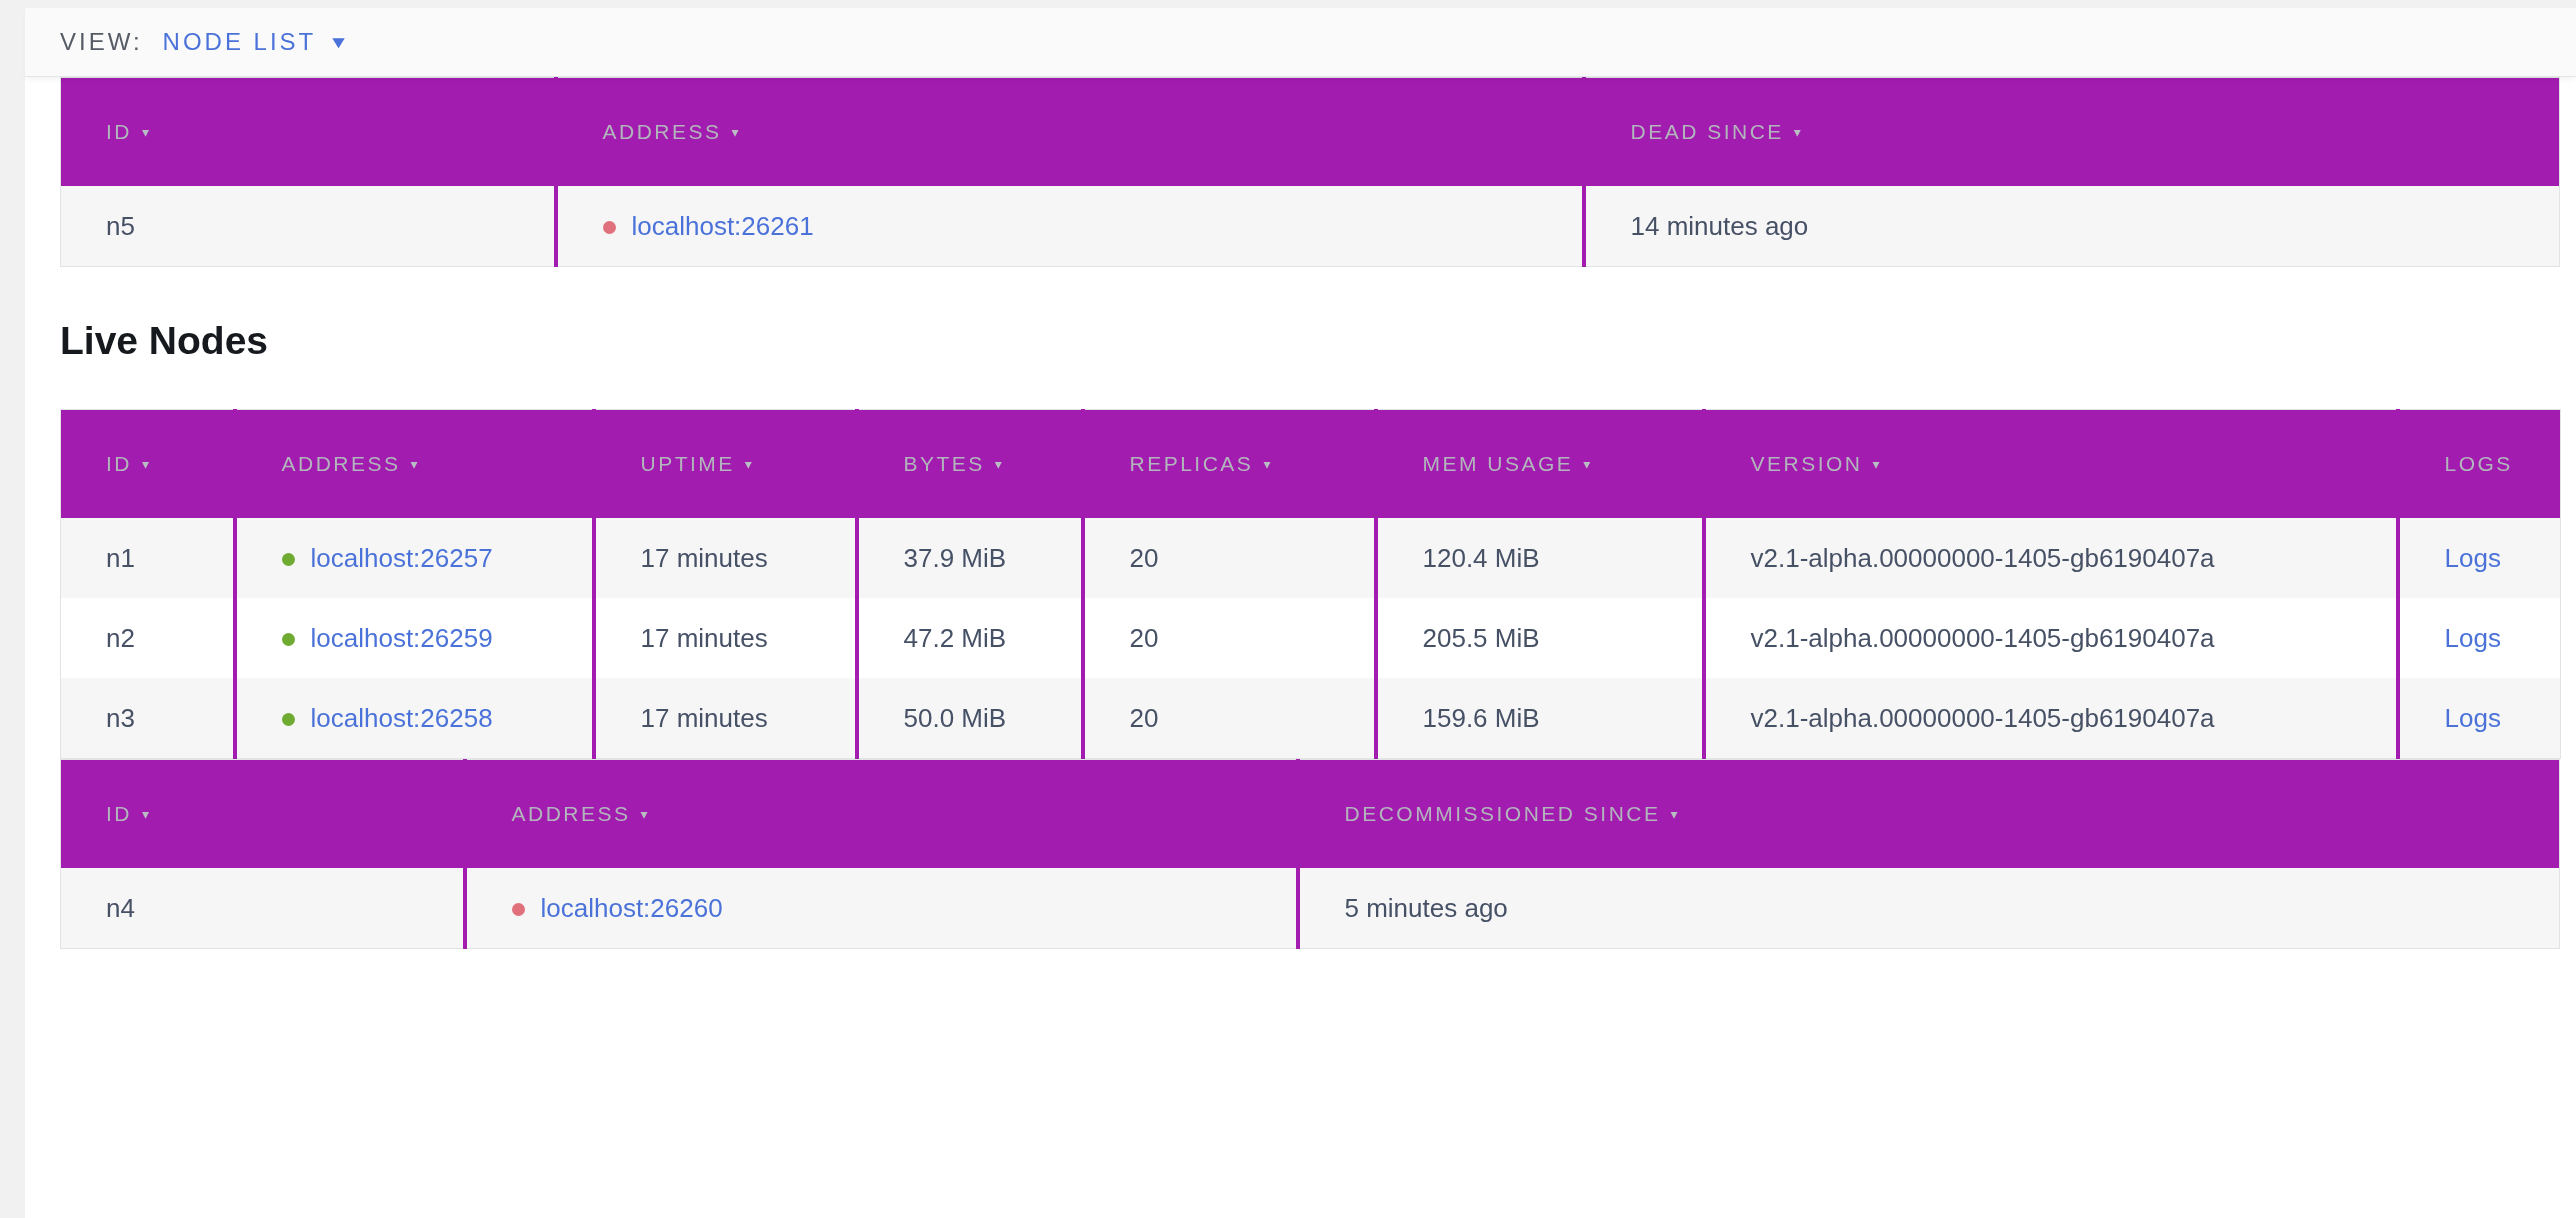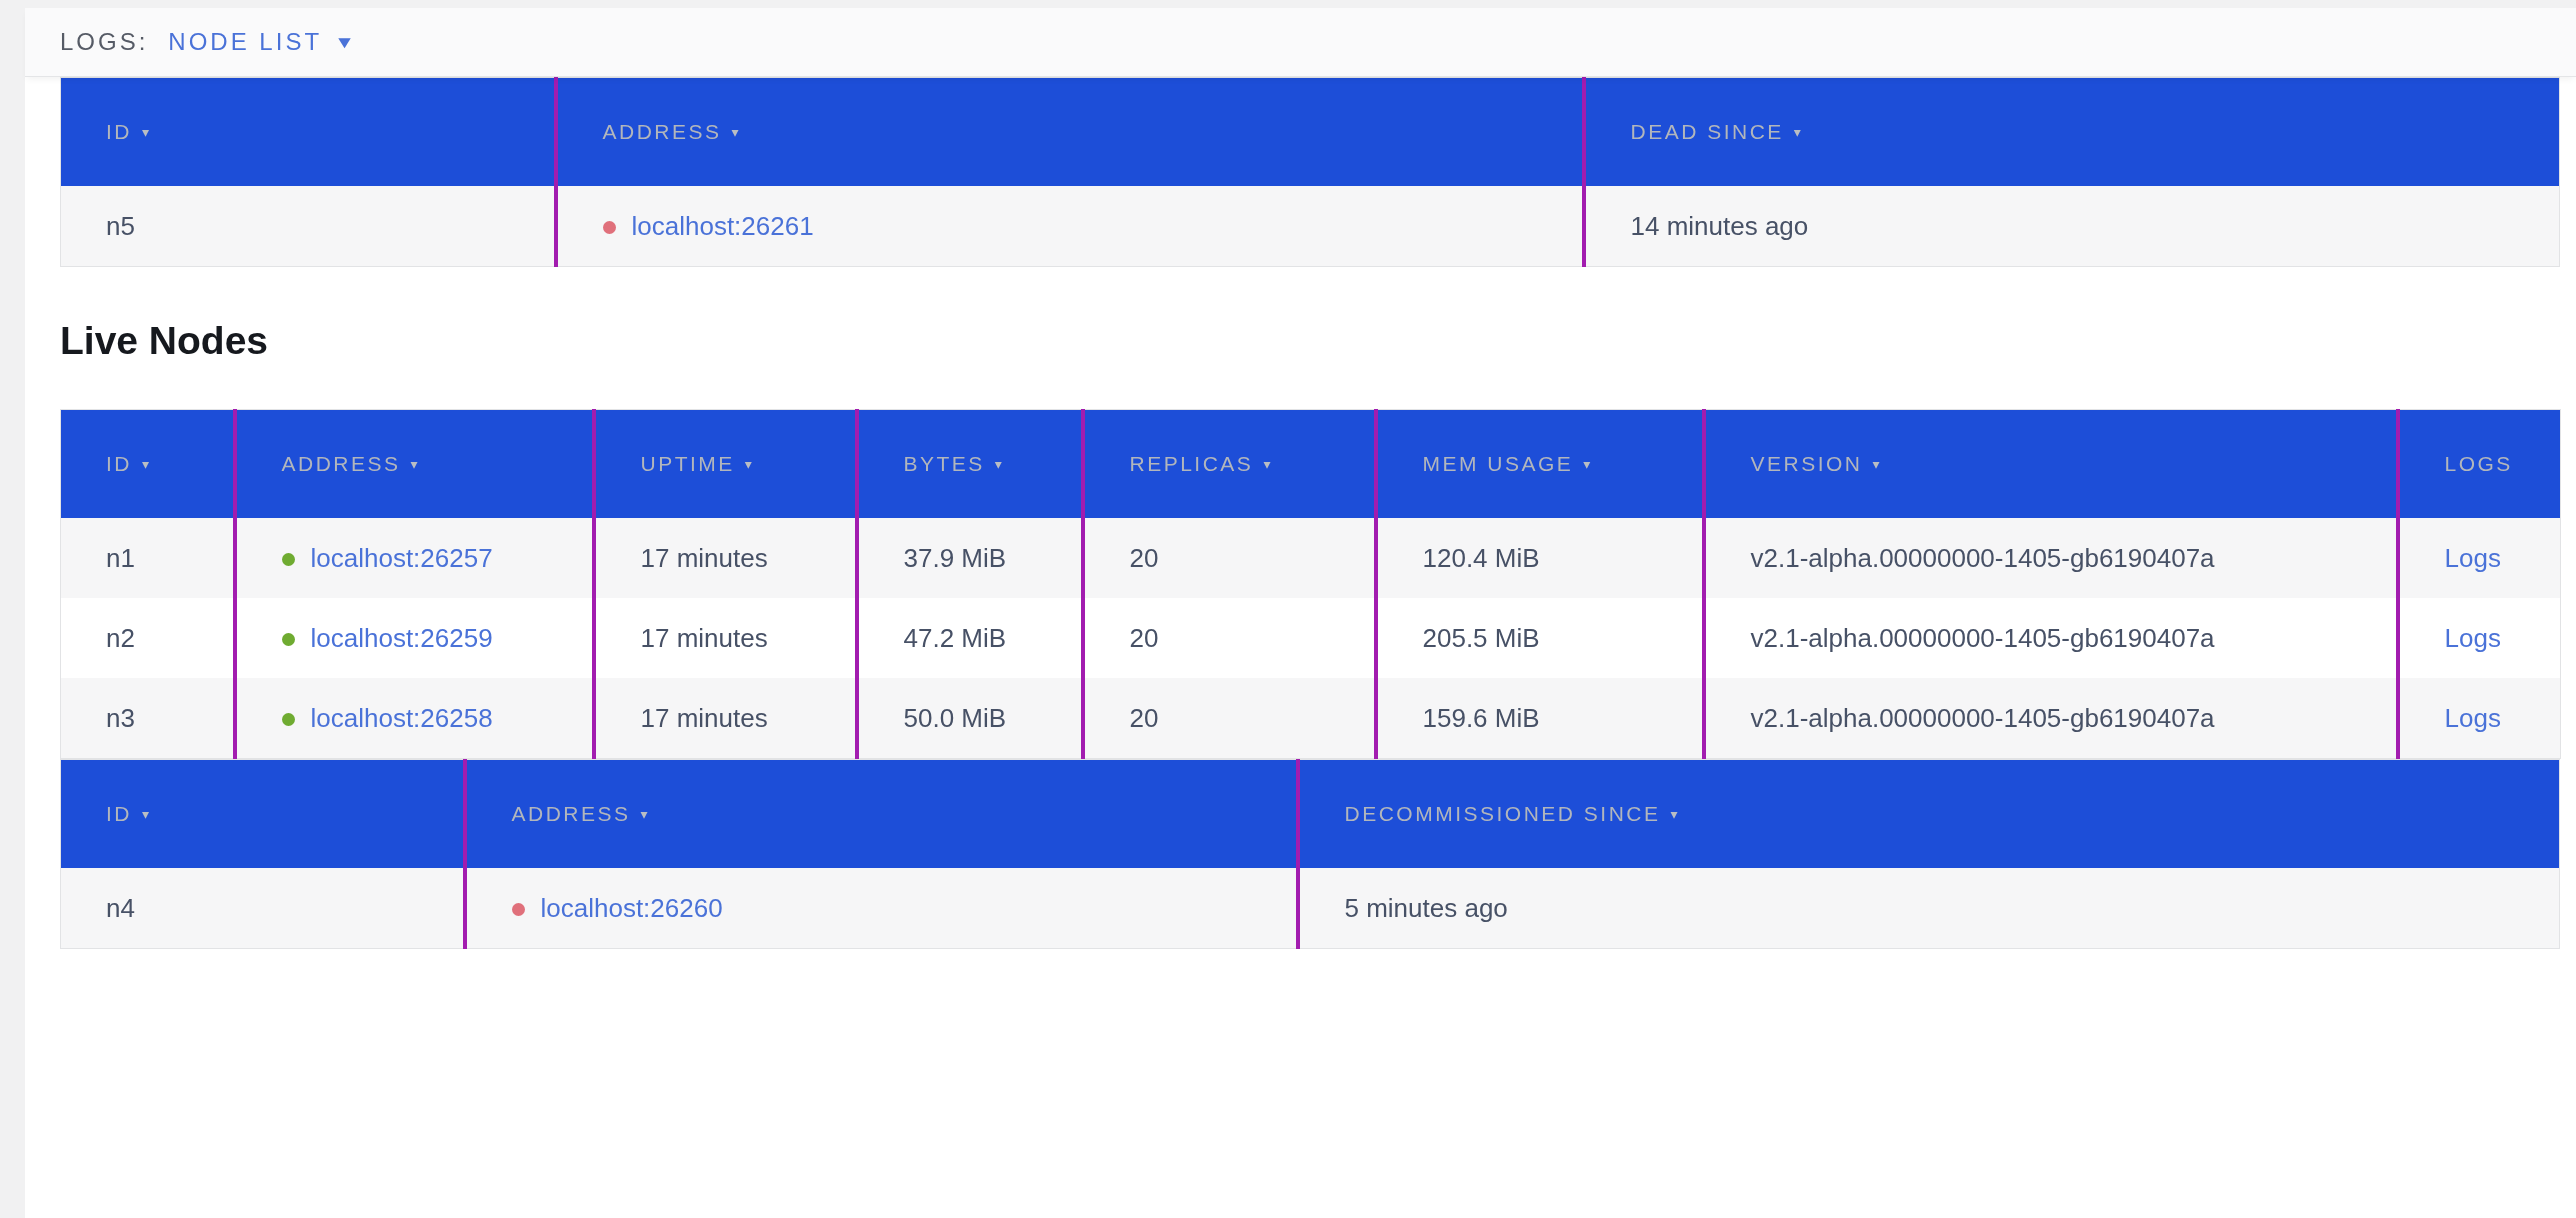--- a/index.html
+++ b/index.html
@@ -46,21 +46,21 @@
   }
   .content section:first-child .section-title{margin-top:24px;}
   table{
     border-collapse:collapse;table-layout:fixed;background:#ffffff;
   }
   table{border:1px solid #e2e3e5;}
   th{
     height:108px;text-align:left;vertical-align:middle;
     padding:0 0 0 45px;
     font-size:21px;font-weight:400;letter-spacing:2.5px;
-    color:#b2b6bc;background:#1d4ed8;
+    color:#b2b6bc;background:#a21caf;
     white-space:nowrap;overflow:hidden;
   }
   td{
     height:80px;vertical-align:middle;
     padding:0 0 0 45px;
     font-size:26px;color:#475166;
     white-space:nowrap;overflow:hidden;
   }
   th + th, td + td{border-left:4px solid #a21caf;}
   tbody tr:nth-child(odd){background:#f6f6f7;}
@@ -74,21 +74,21 @@
   }
   .dot-live{background:var(--live);}
   .dot-dead{background:var(--dead);}
   a.cell-link{color:var(--accent);text-decoration:none;cursor:pointer;}
 </style>
 </head>
 <body>
 
 <div class="page">
   <div class="view-bar">
-    <span class="view-label">LOGS:</span>
+    <span class="view-label">VIEW:</span>
     <span class="view-selector">
       <span class="view-selected">NODE LIST</span>
       <span class="view-caret">▼</span>
     </span>
   </div>
   <div class="content" id="content">
       <section>
         <table>
           <colgroup>
             <col style="width: 495px;">

